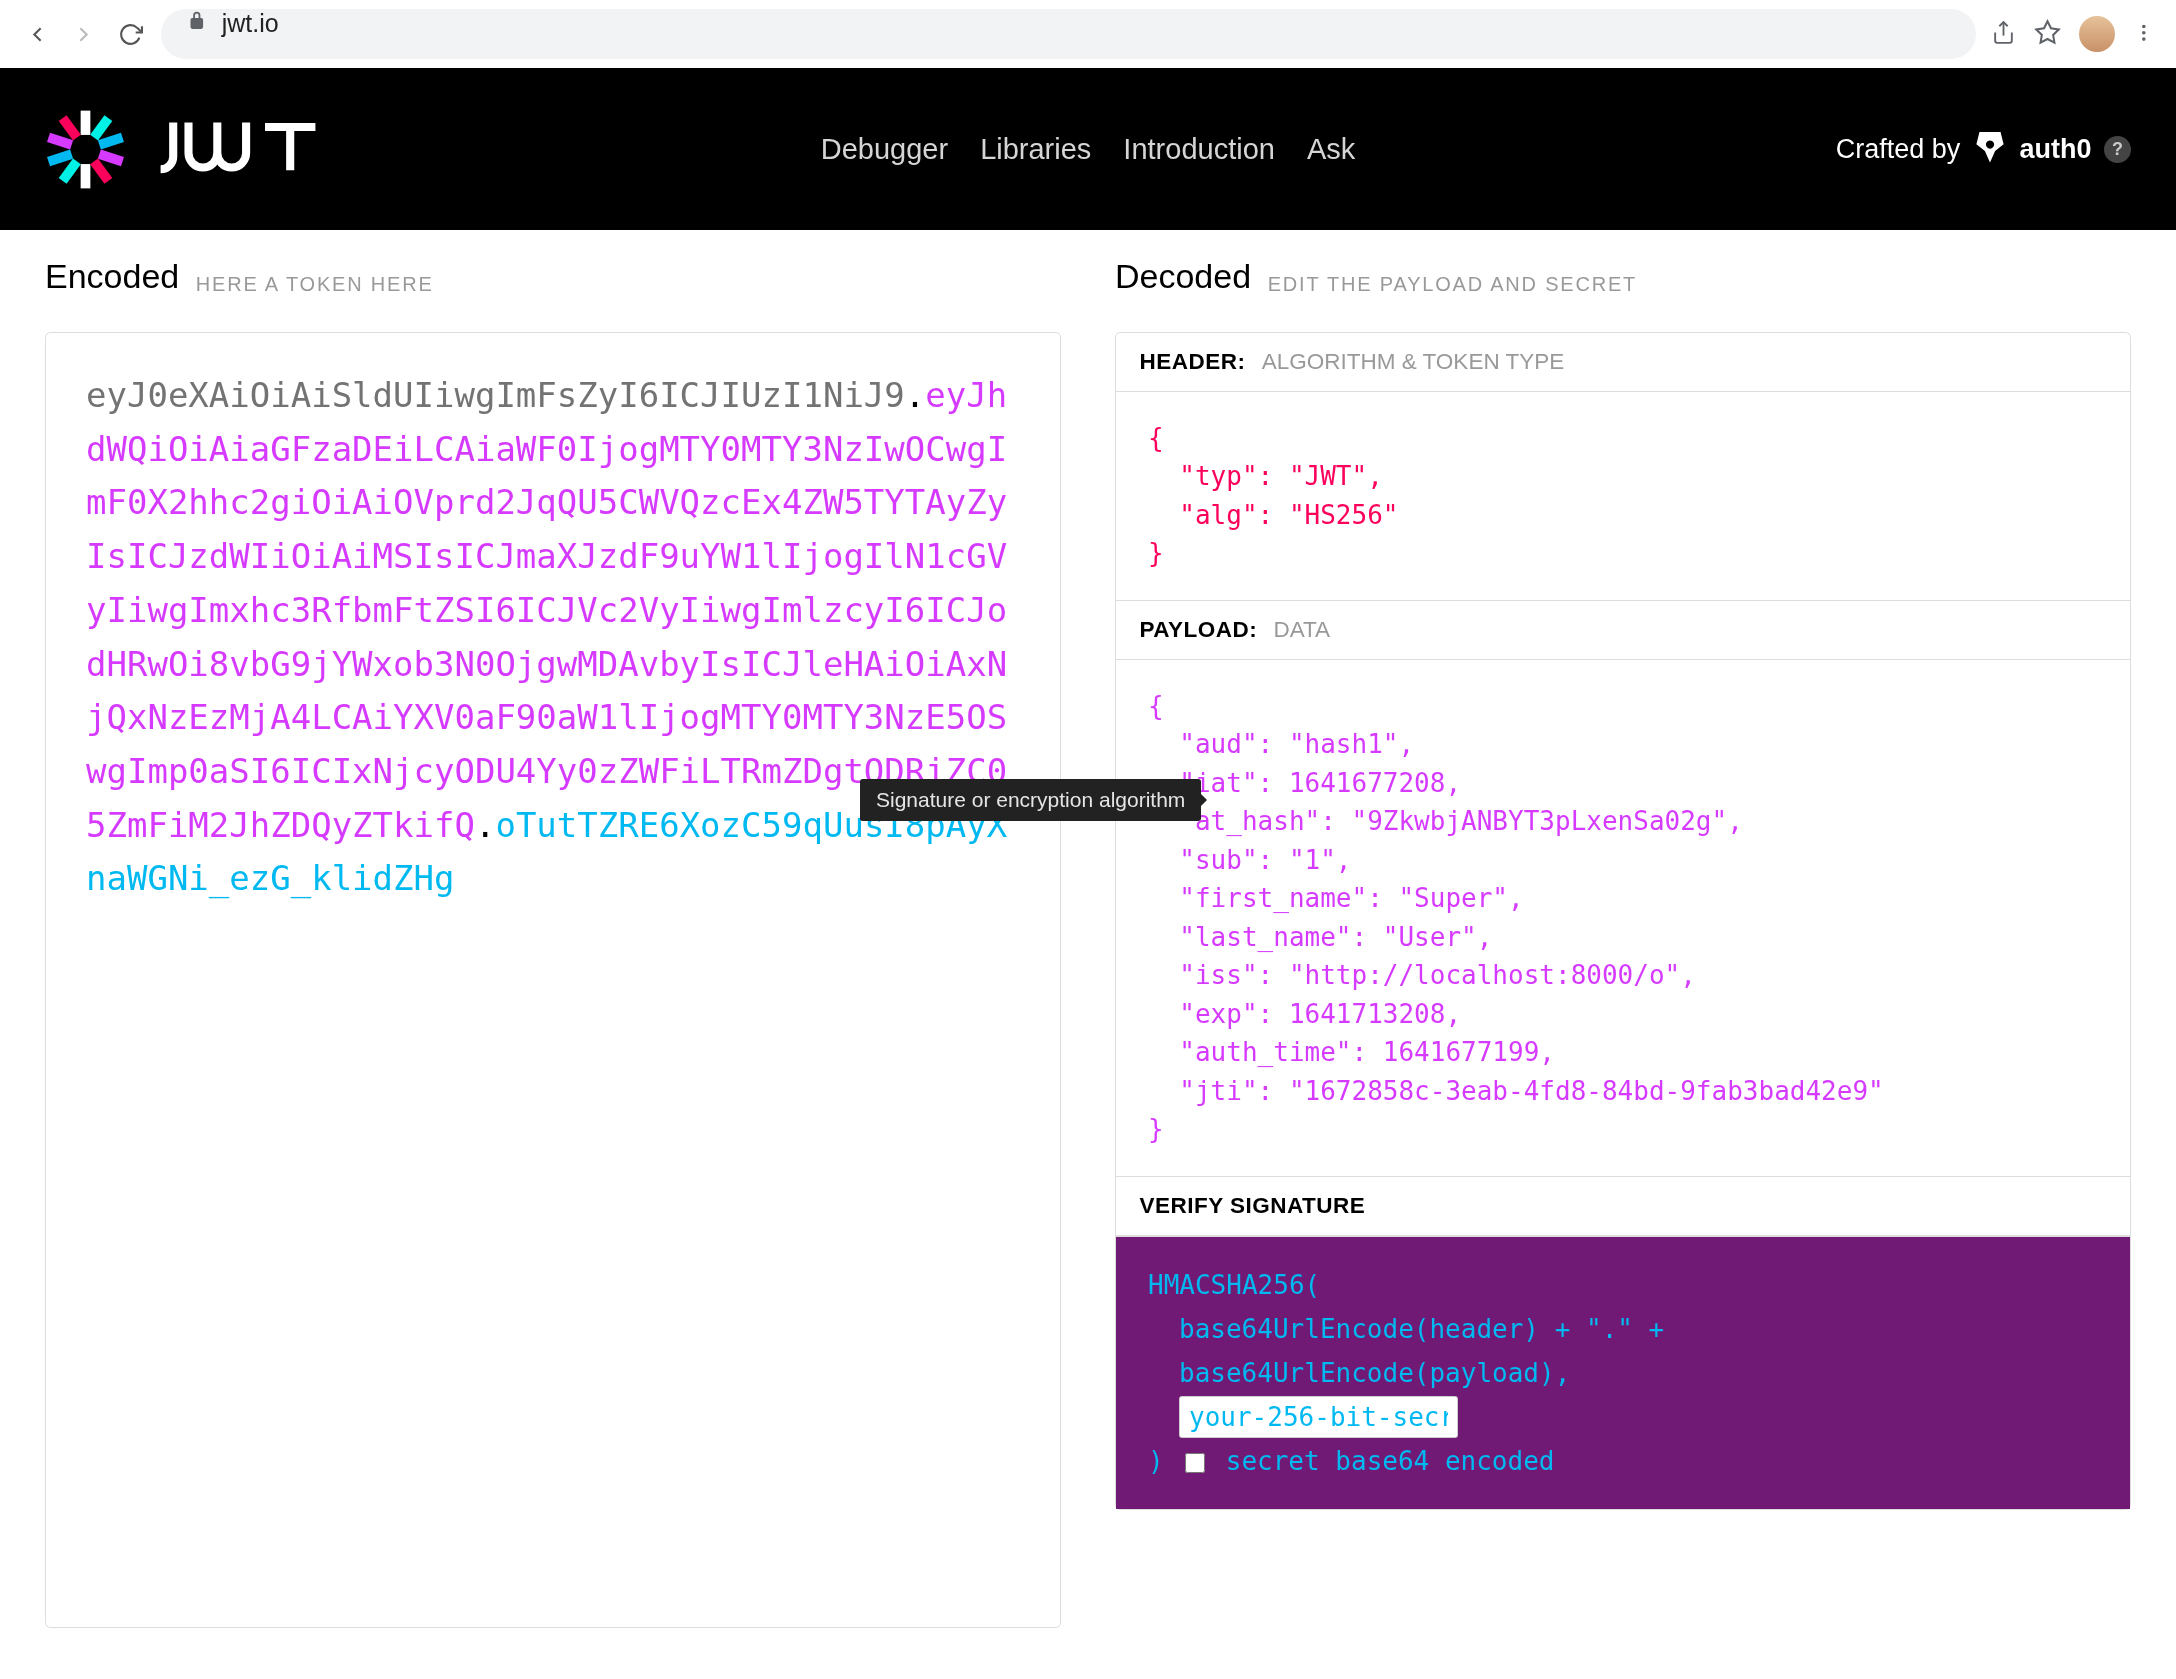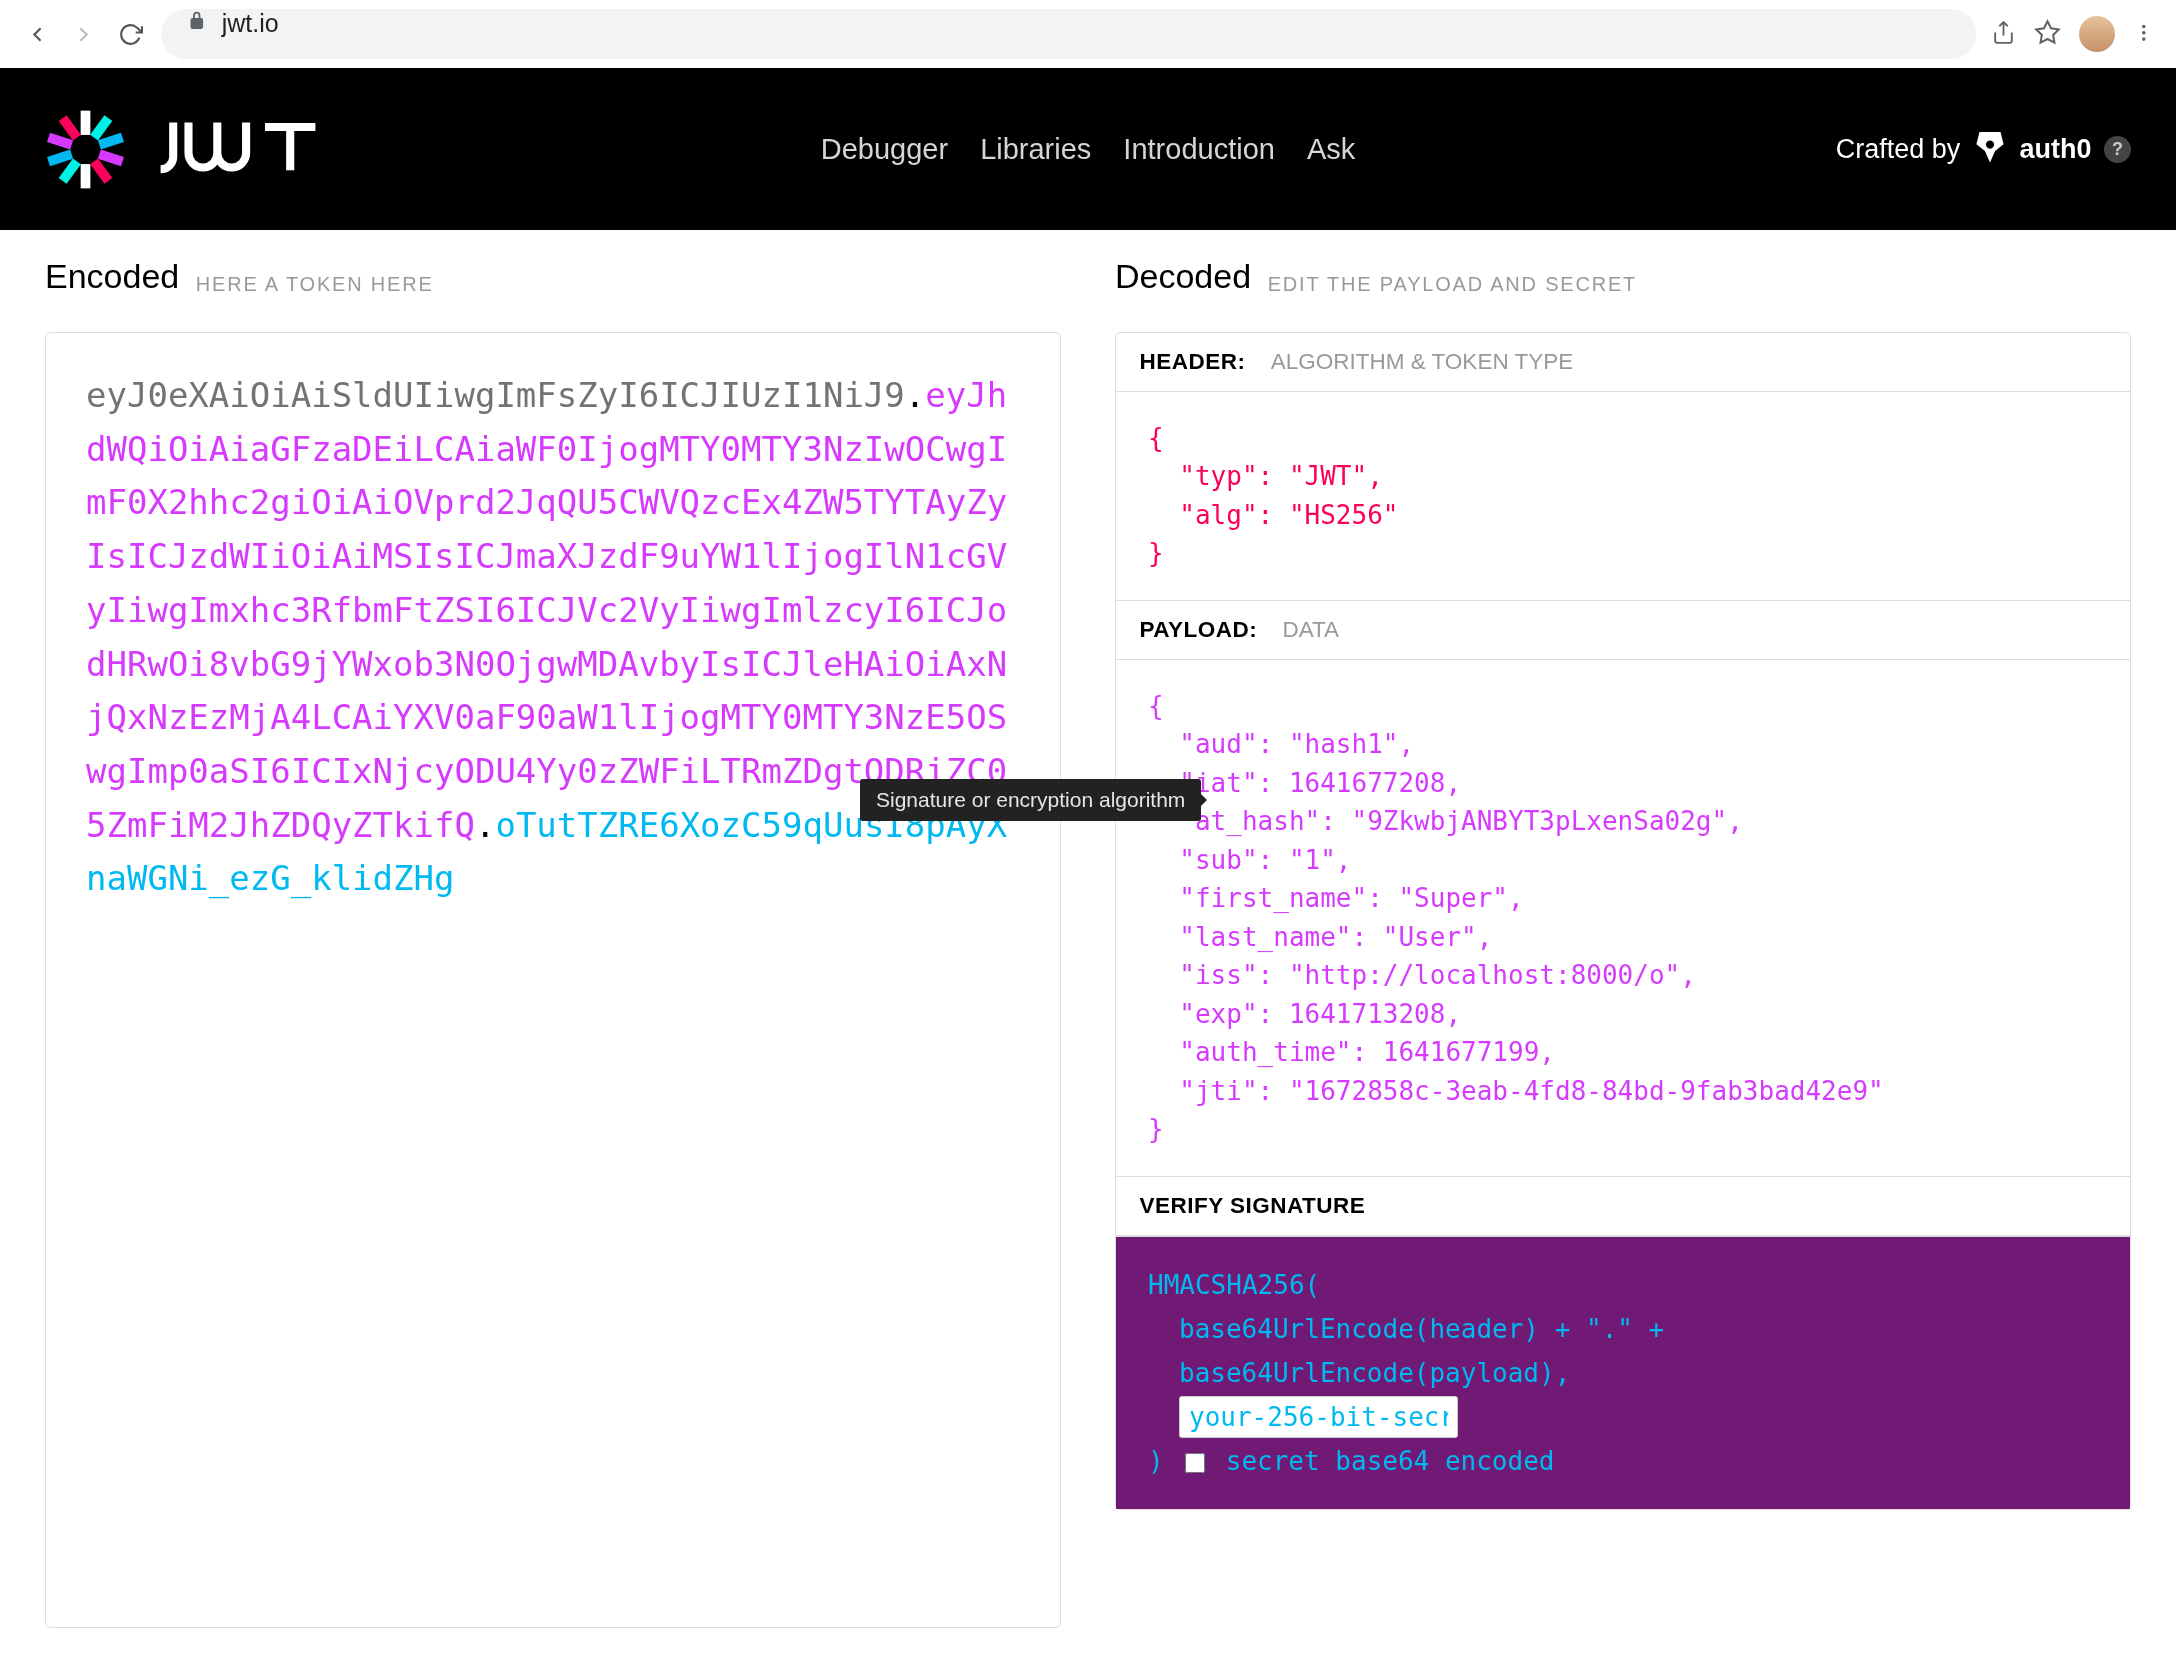--- a/index.html
+++ b/index.html
@@ -33,21 +33,21 @@
   .tok-sep { color: #000; }
   .tok-red { color: #737373; }
   .tok-sig { color: #00b9f1; }
 
   .tooltip { position: absolute; background: #222; color: #e5e5e5; font-family: -apple-system, sans-serif; font-size: 21px; padding: 9px 16px; border-radius: 2.7px; top: 522px; left: 815px; white-space: nowrap; }
   .tooltip::after { content: ""; position: absolute; right: -12.6px; top: 50%; transform: translateY(-50%); border: 7.2px solid transparent; border-left-color: #222; }
 
   .decoded-stack { margin-top: 36px; border: 1.8px solid #ddd; border-radius: 5.4px; }
   .sec-hdr { padding: 16px 23.4px; border-bottom: 1.8px solid #ddd; font-size: 22.5px; }
   .sec-hdr .label-bold { font-weight: 600; letter-spacing: 0.5px; }
-  .sec-hdr .label-sub { color: #999; margin-left: 19px; }
+  .sec-hdr .label-sub { color: #999; margin-left: 10px; }
   .sec-body { padding: 27px 32px; font-family: 'Menlo','Consolas',monospace; font-size: 26px; line-height: 1.48; }
   .hdr-body { color: #fb015b; }
   .sig-body { color: #00b9f1; background: #701a75; border-top: 1.8px solid #ddd; padding: 26px 32px; font-family: 'Menlo','Consolas',monospace; font-size: 26px; line-height: 1.7; }
   .sig-body input[type=text] { font-family: 'Menlo','Consolas',monospace; font-size: 26px; color: #00b9f1; border: 0.9px solid #ccc; border-radius: 2.7px; padding: 5.4px 9px; background: #fff; width: 279px; }
   .sig-body input[type=checkbox] { width: 20px; height: 20px; vertical-align: middle; margin: 0 5.4px; }
 </style>
 </head>
 <body>
 
 <div class="browser-bar">

